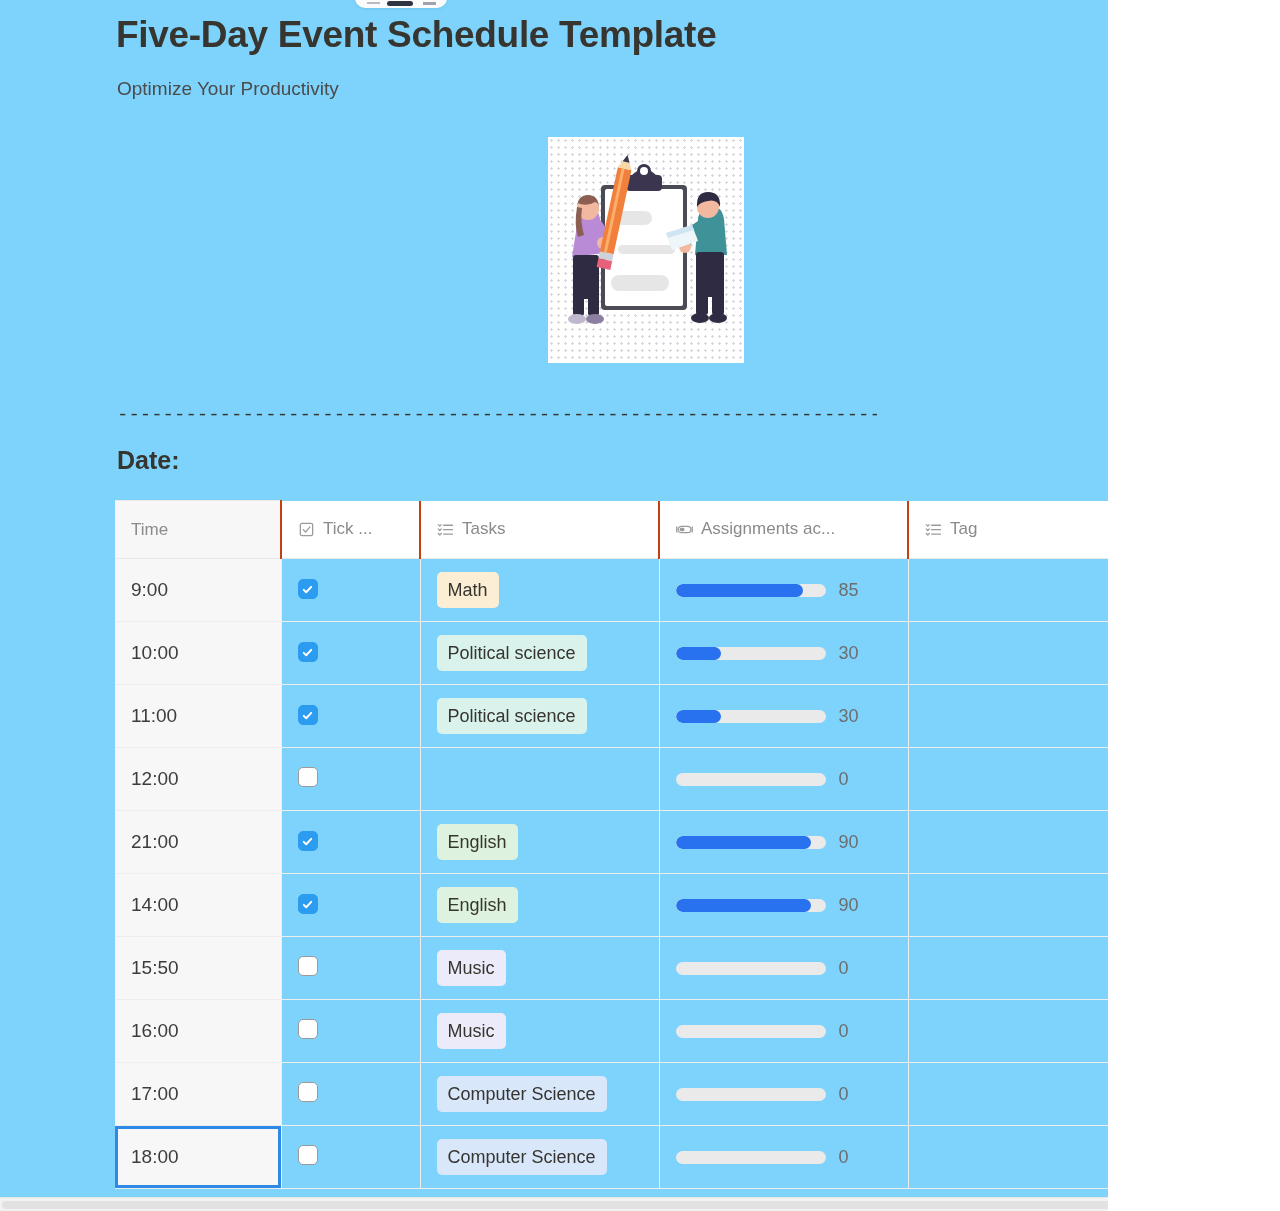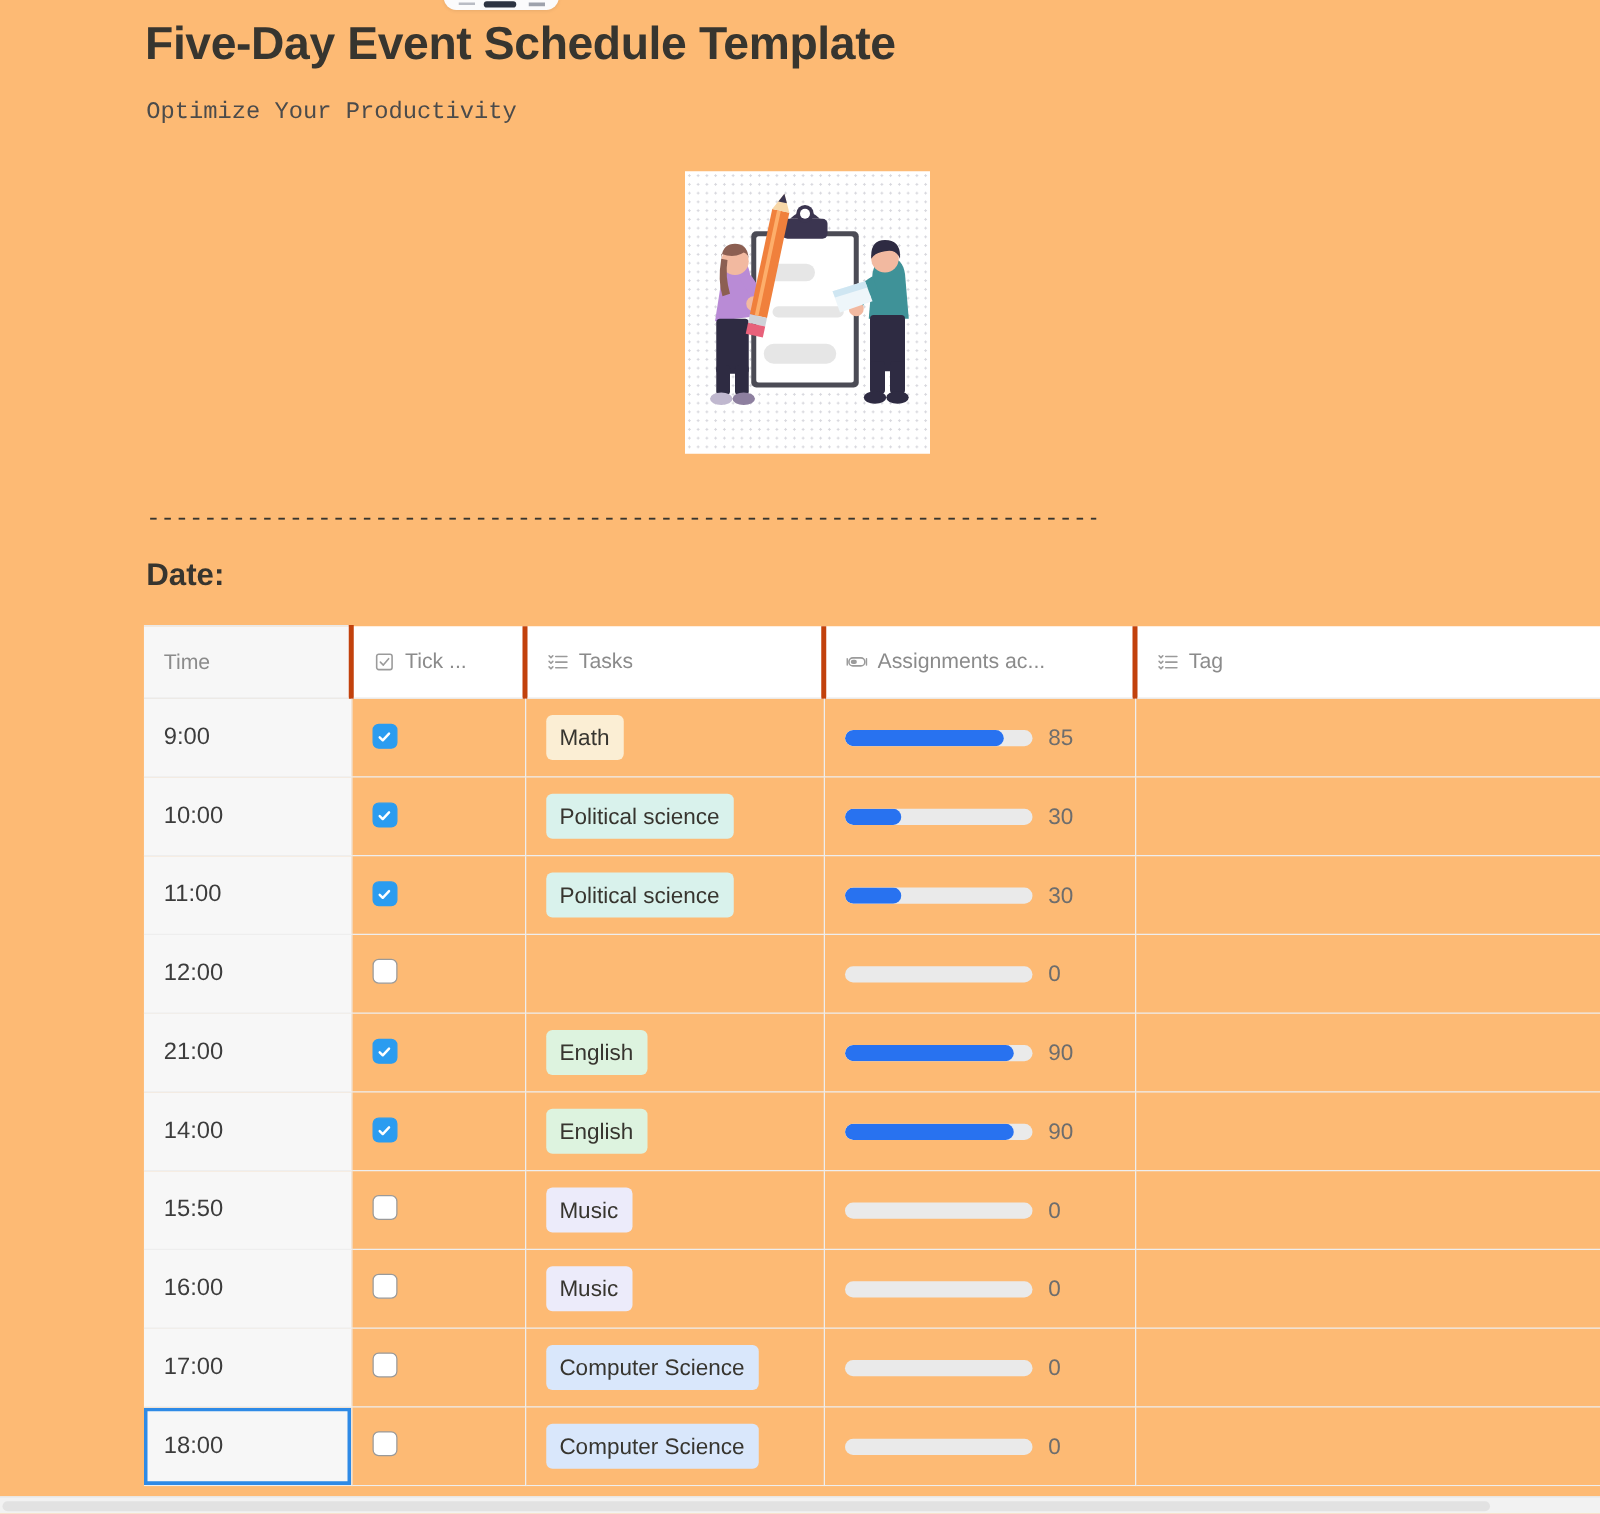--- a/index.html
+++ b/index.html
@@ -5,24 +5,24 @@
   * { box-sizing: border-box; }
   html, body {
     margin: 0;
     padding: 0;
     background: #ffffff;
     font-family: "Liberation Sans", sans-serif;
     -webkit-font-smoothing: antialiased;
   }
   #page {
     position: relative;
-    width: 1280px;
+    width: 1108px;
     height: 1211px;
     overflow: hidden;
-    background: #fdba74;
+    background: #7dd3fc;
   }
 
   
   .top-pill {
     position: absolute;
     top: -14px;
     left: 355px;
     width: 92px;
     height: 22px;
     border-radius: 10px;
@@ -73,21 +73,20 @@
     color: #37352f;
     letter-spacing: -0.3px;
   }
   .doc-subtitle {
     position: absolute;
     left: 117px;
     top: 76px;
     font-size: 19px;
     line-height: 26px;
     color: #4b4b4b;
-    font-family: Liberation Mono, monospace;
   }
 
   
   .illustration {
     position: absolute;
     left: 548px;
     top: 137px;
     width: 196px;
     height: 226px;
     background-color: #ffffff;
@@ -142,21 +141,21 @@
   table.sched col.c-tag  { width: 447px; }
 
   table.sched th {
     text-align: left;
     font-weight: normal;
     color: #8b8b8b;
     font-size: 17px;
     padding: 0 16px;
     height: 58px;
     border-bottom: 1px solid #e9e9e9;
-    border-right: 4px solid #c2410c;
+    border-right: 2px solid #c2410c;
     vertical-align: middle;
     background: #ffffff;
   }
   table.sched th.th-time {
     background: #f7f7f7;
     border-top: 1px solid #e9e9e9;
   }
   table.sched th.th-tag { border-right: none; }
 
   .hcell { display: flex; align-items: center; gap: 8px; white-space: nowrap; }

